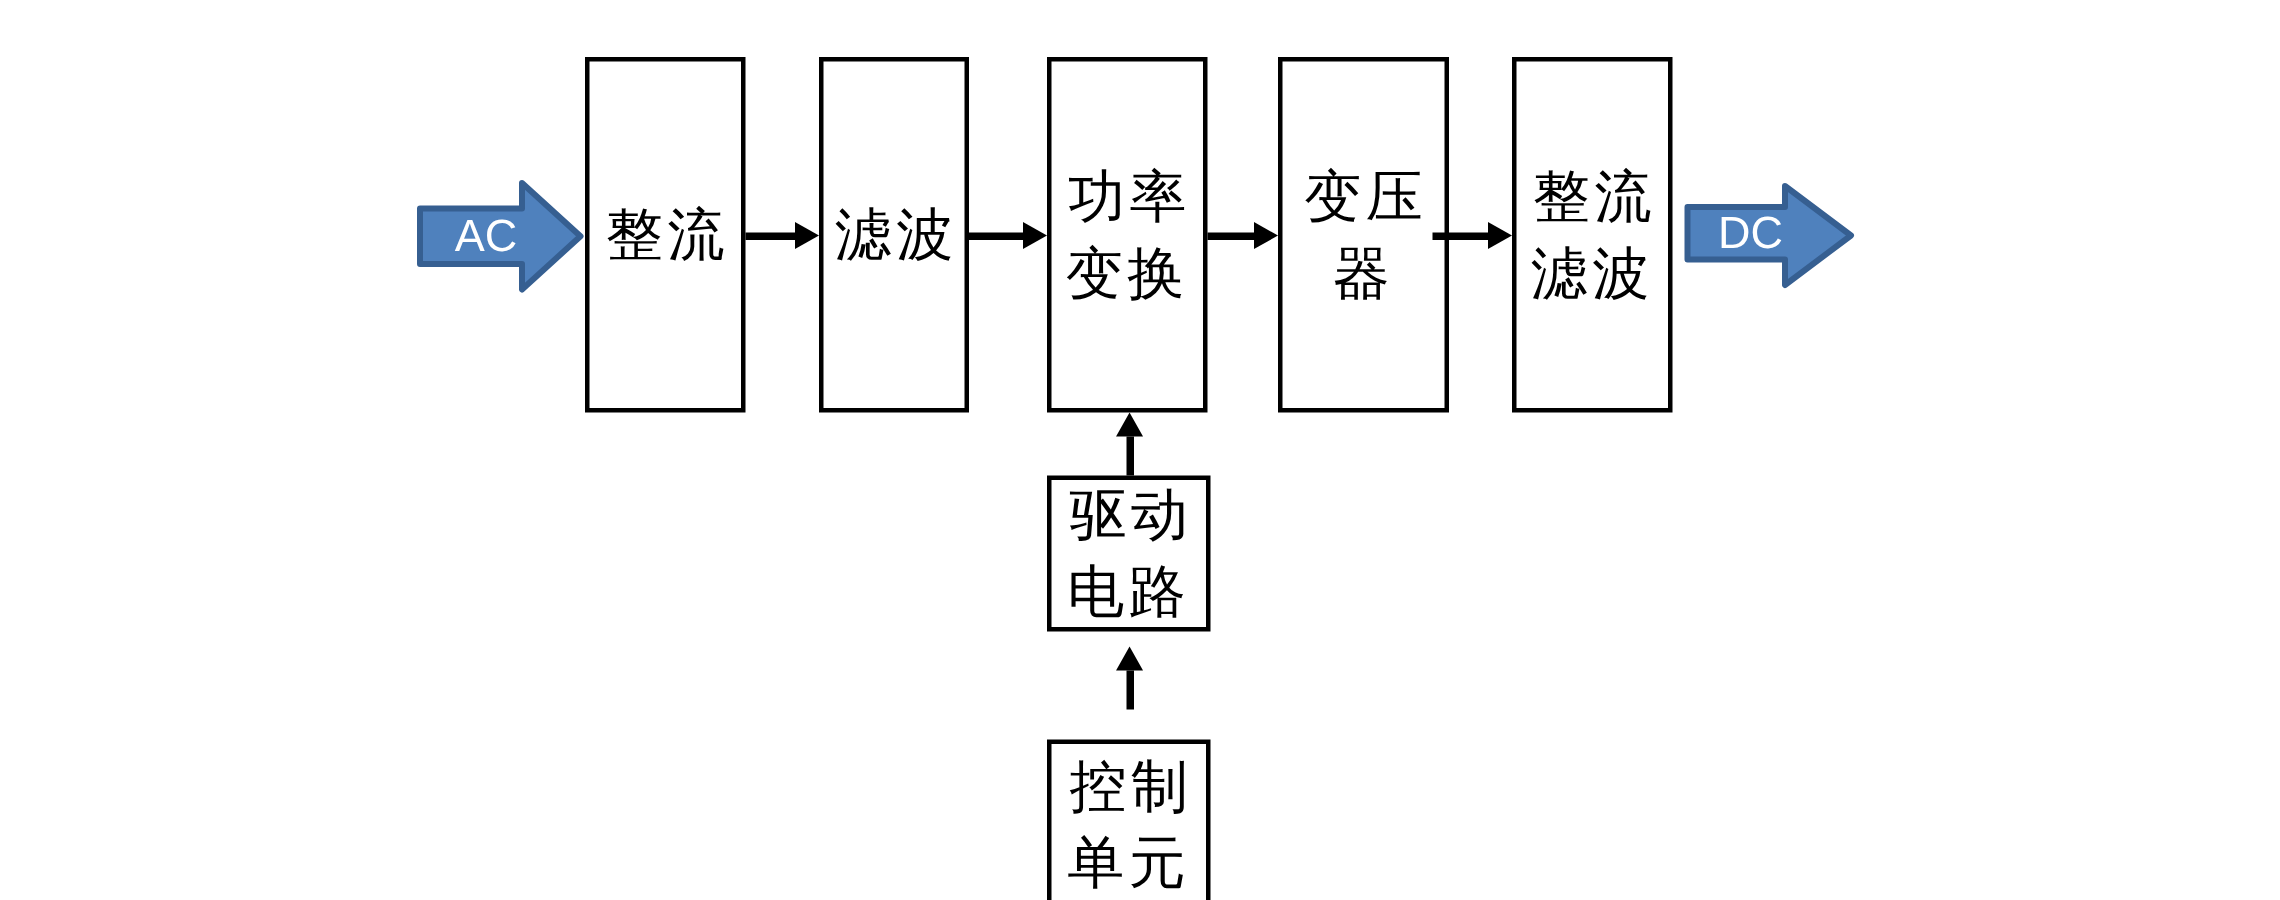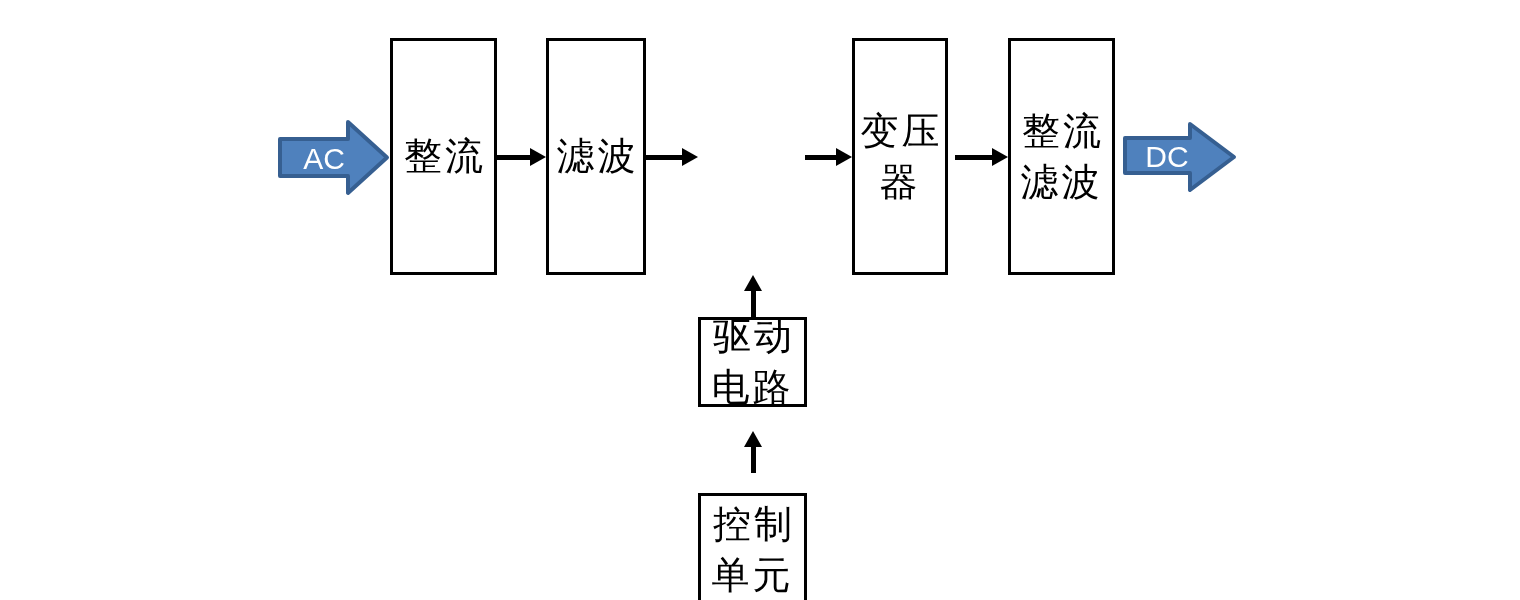--- a/index.html
+++ b/index.html
@@ -31,23 +31,23 @@
     font-size: 38px;
     line-height: 51px;
     letter-spacing: 3px;
     text-indent: 3px;
     color: var(--text, #000000);
     white-space: pre-line;
   }
   .b1 { left: 390px;  top: 38px;  width: 107px; height: 237px; }
   .b2 { left: 546px;  top: 38px;  width: 100px; height: 237px; }
   .b3 { left: 698px;  top: 38px;  width: 107px; height: 237px; }
-  .b4 { left: 852px;  top: 38px;  width: 96px; height: 237px; }
+  .b4 { left: 852px;  top: 38px;  width: 114px; height: 237px; }
   .b5 { left: 1008px; top: 38px;  width: 107px; height: 237px; }
-  .b6 { left: 698px;  top: 317px; width: 109px; height: 90px; }
+  .b6 { left: 698px;  top: 317px; width: 109px; height: 104px; }
   .b7 { left: 698px;  top: 493px; width: 109px; height: 113px; }
 
   
   .conn { position: absolute; display: flex; }
   .conn.h { align-items: center; height: 18px; }
   .conn.h .shaft { flex: 1; height: 5px; background: var(--connector, #000000); }
   .conn.h .head {
     width: 0; height: 0;
     border-top: 9px solid transparent;
     border-bottom: 9px solid transparent;
@@ -96,20 +96,24 @@
     <polygon class="arrow-shape" points="2,19 70,19 70,2 109,37.5 70,73 70,56 2,56"></polygon>
     <text class="arrow-text" x="46" y="38">AC</text>
   </svg>
 
   <div class="block b1">
     <span class="block-label">整流</span>
   </div>
   <div class="block b2">
     <span class="block-label">滤波</span>
   </div>
+  <div class="block b3">
+    <span class="block-label">功率
+变换</span>
+  </div>
   <div class="block b4">
     <span class="block-label">变压
 器</span>
   </div>
   <div class="block b5">
     <span class="block-label">整流
 滤波</span>
   </div>
 
   <div class="block b6">

